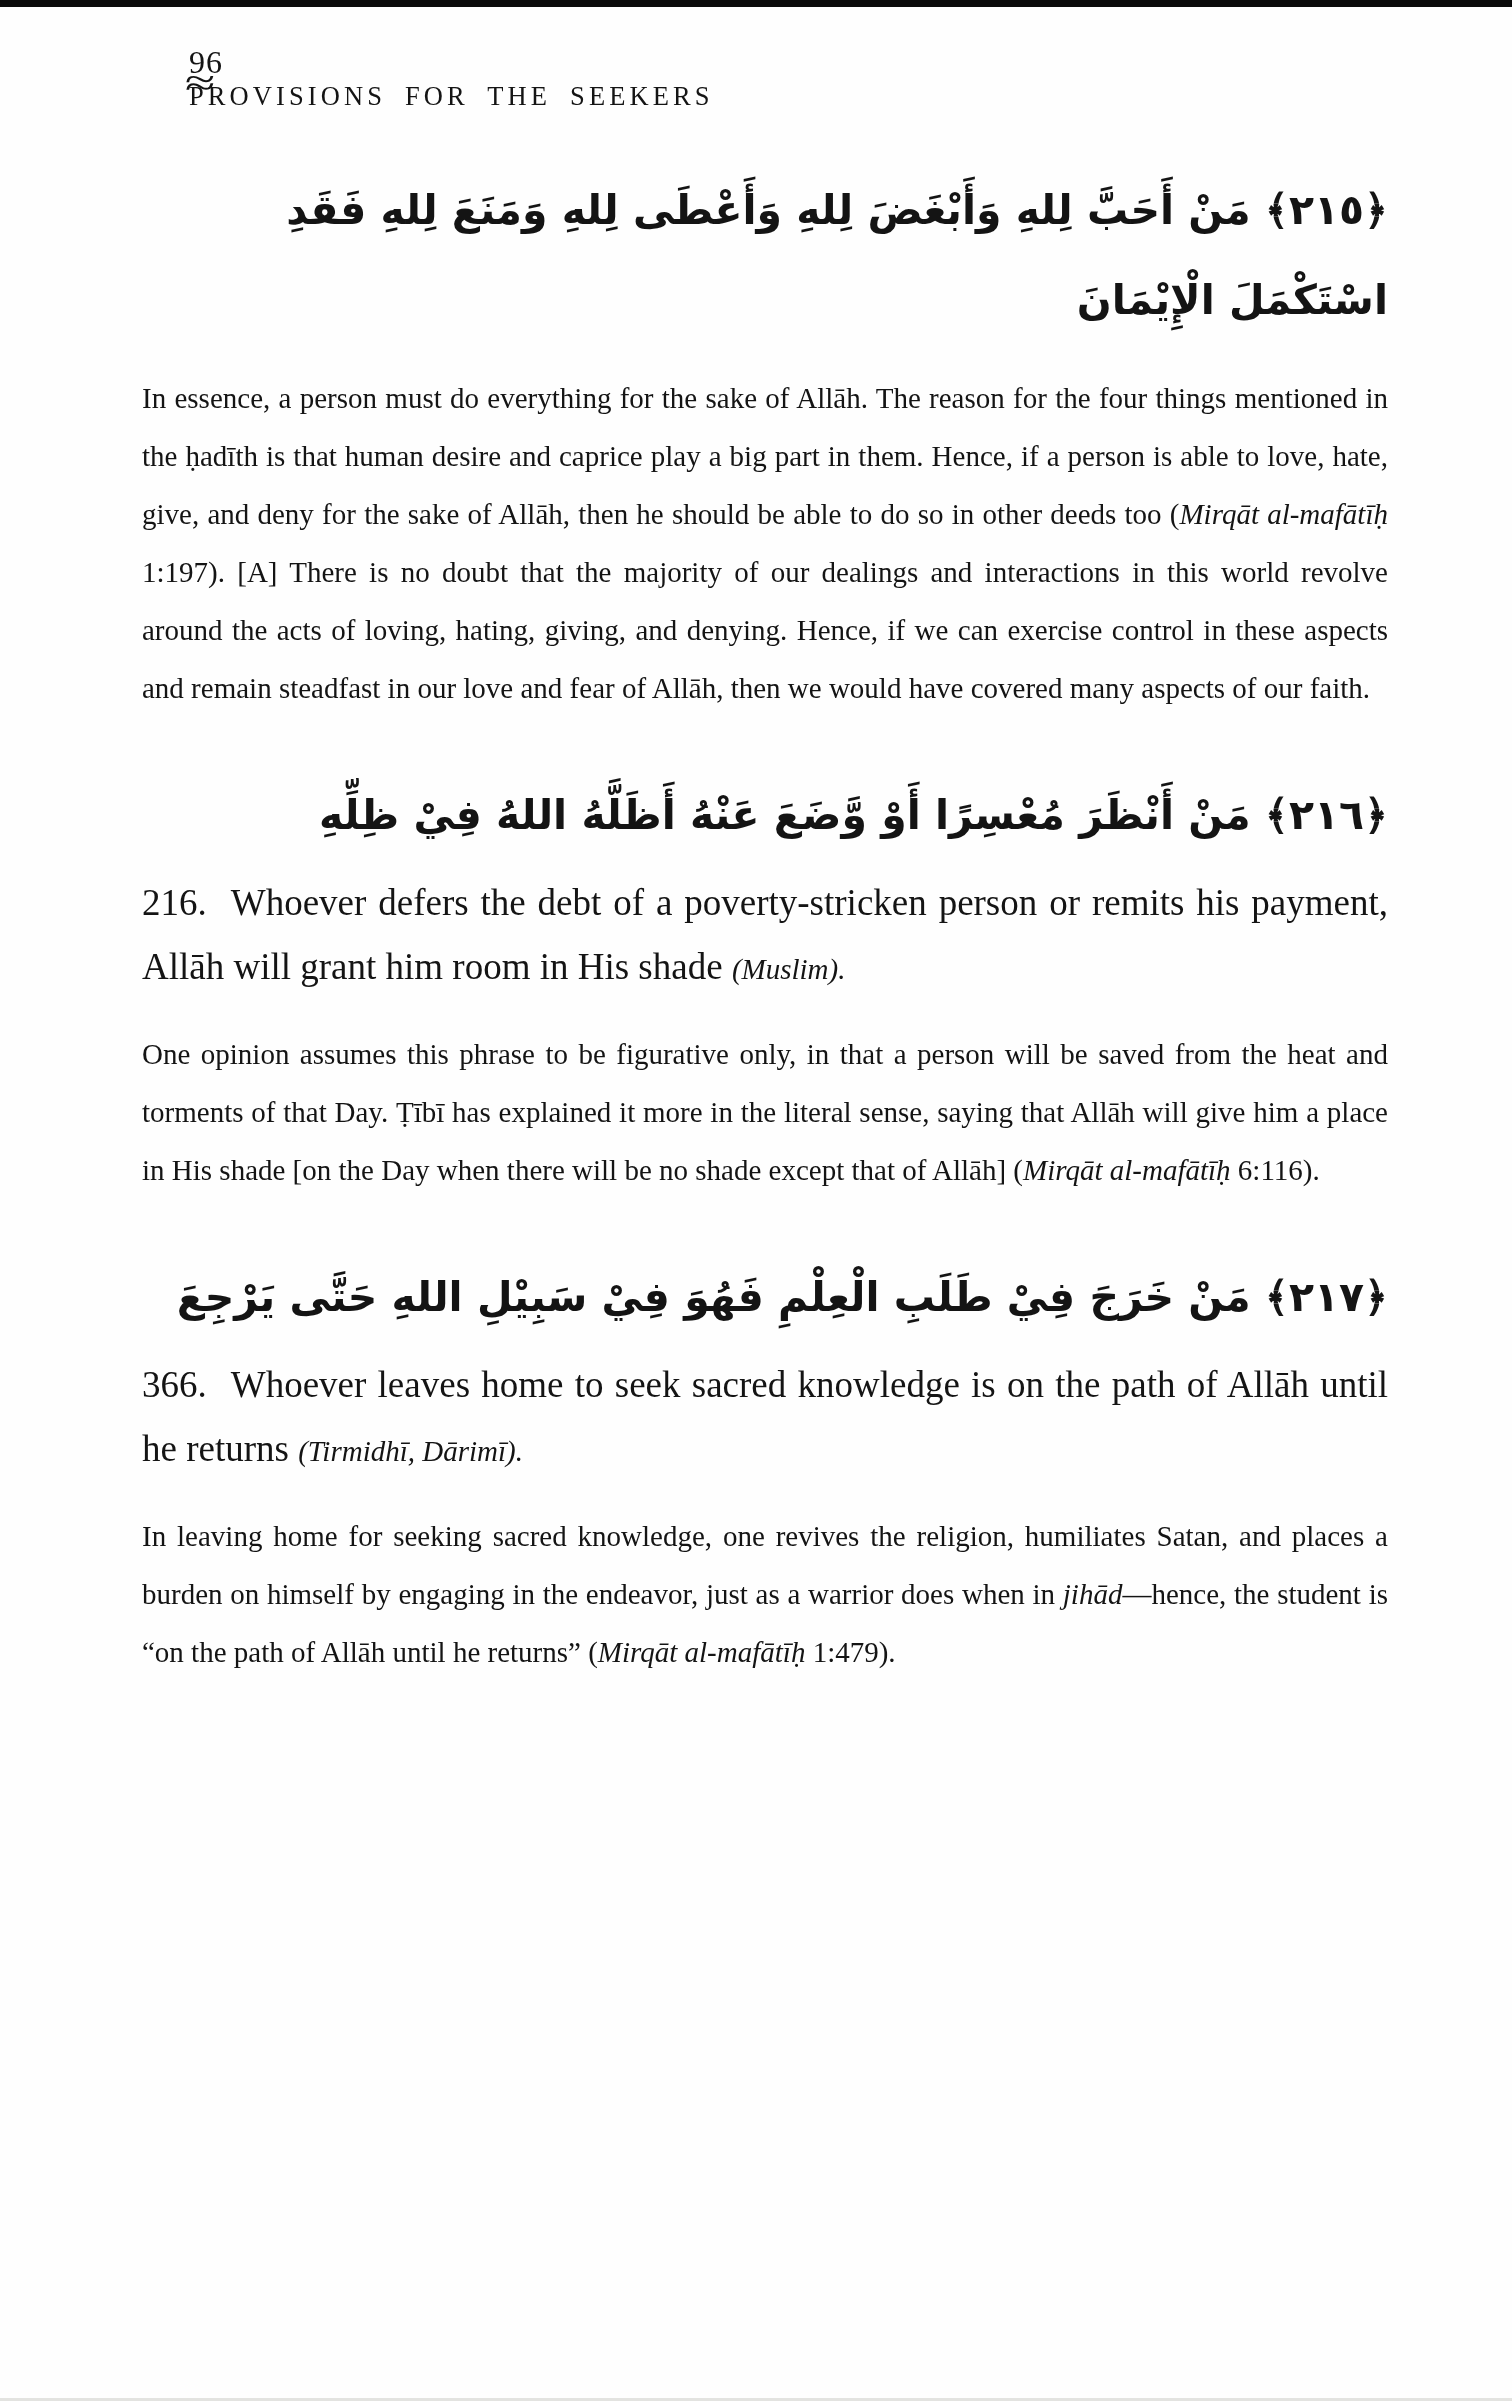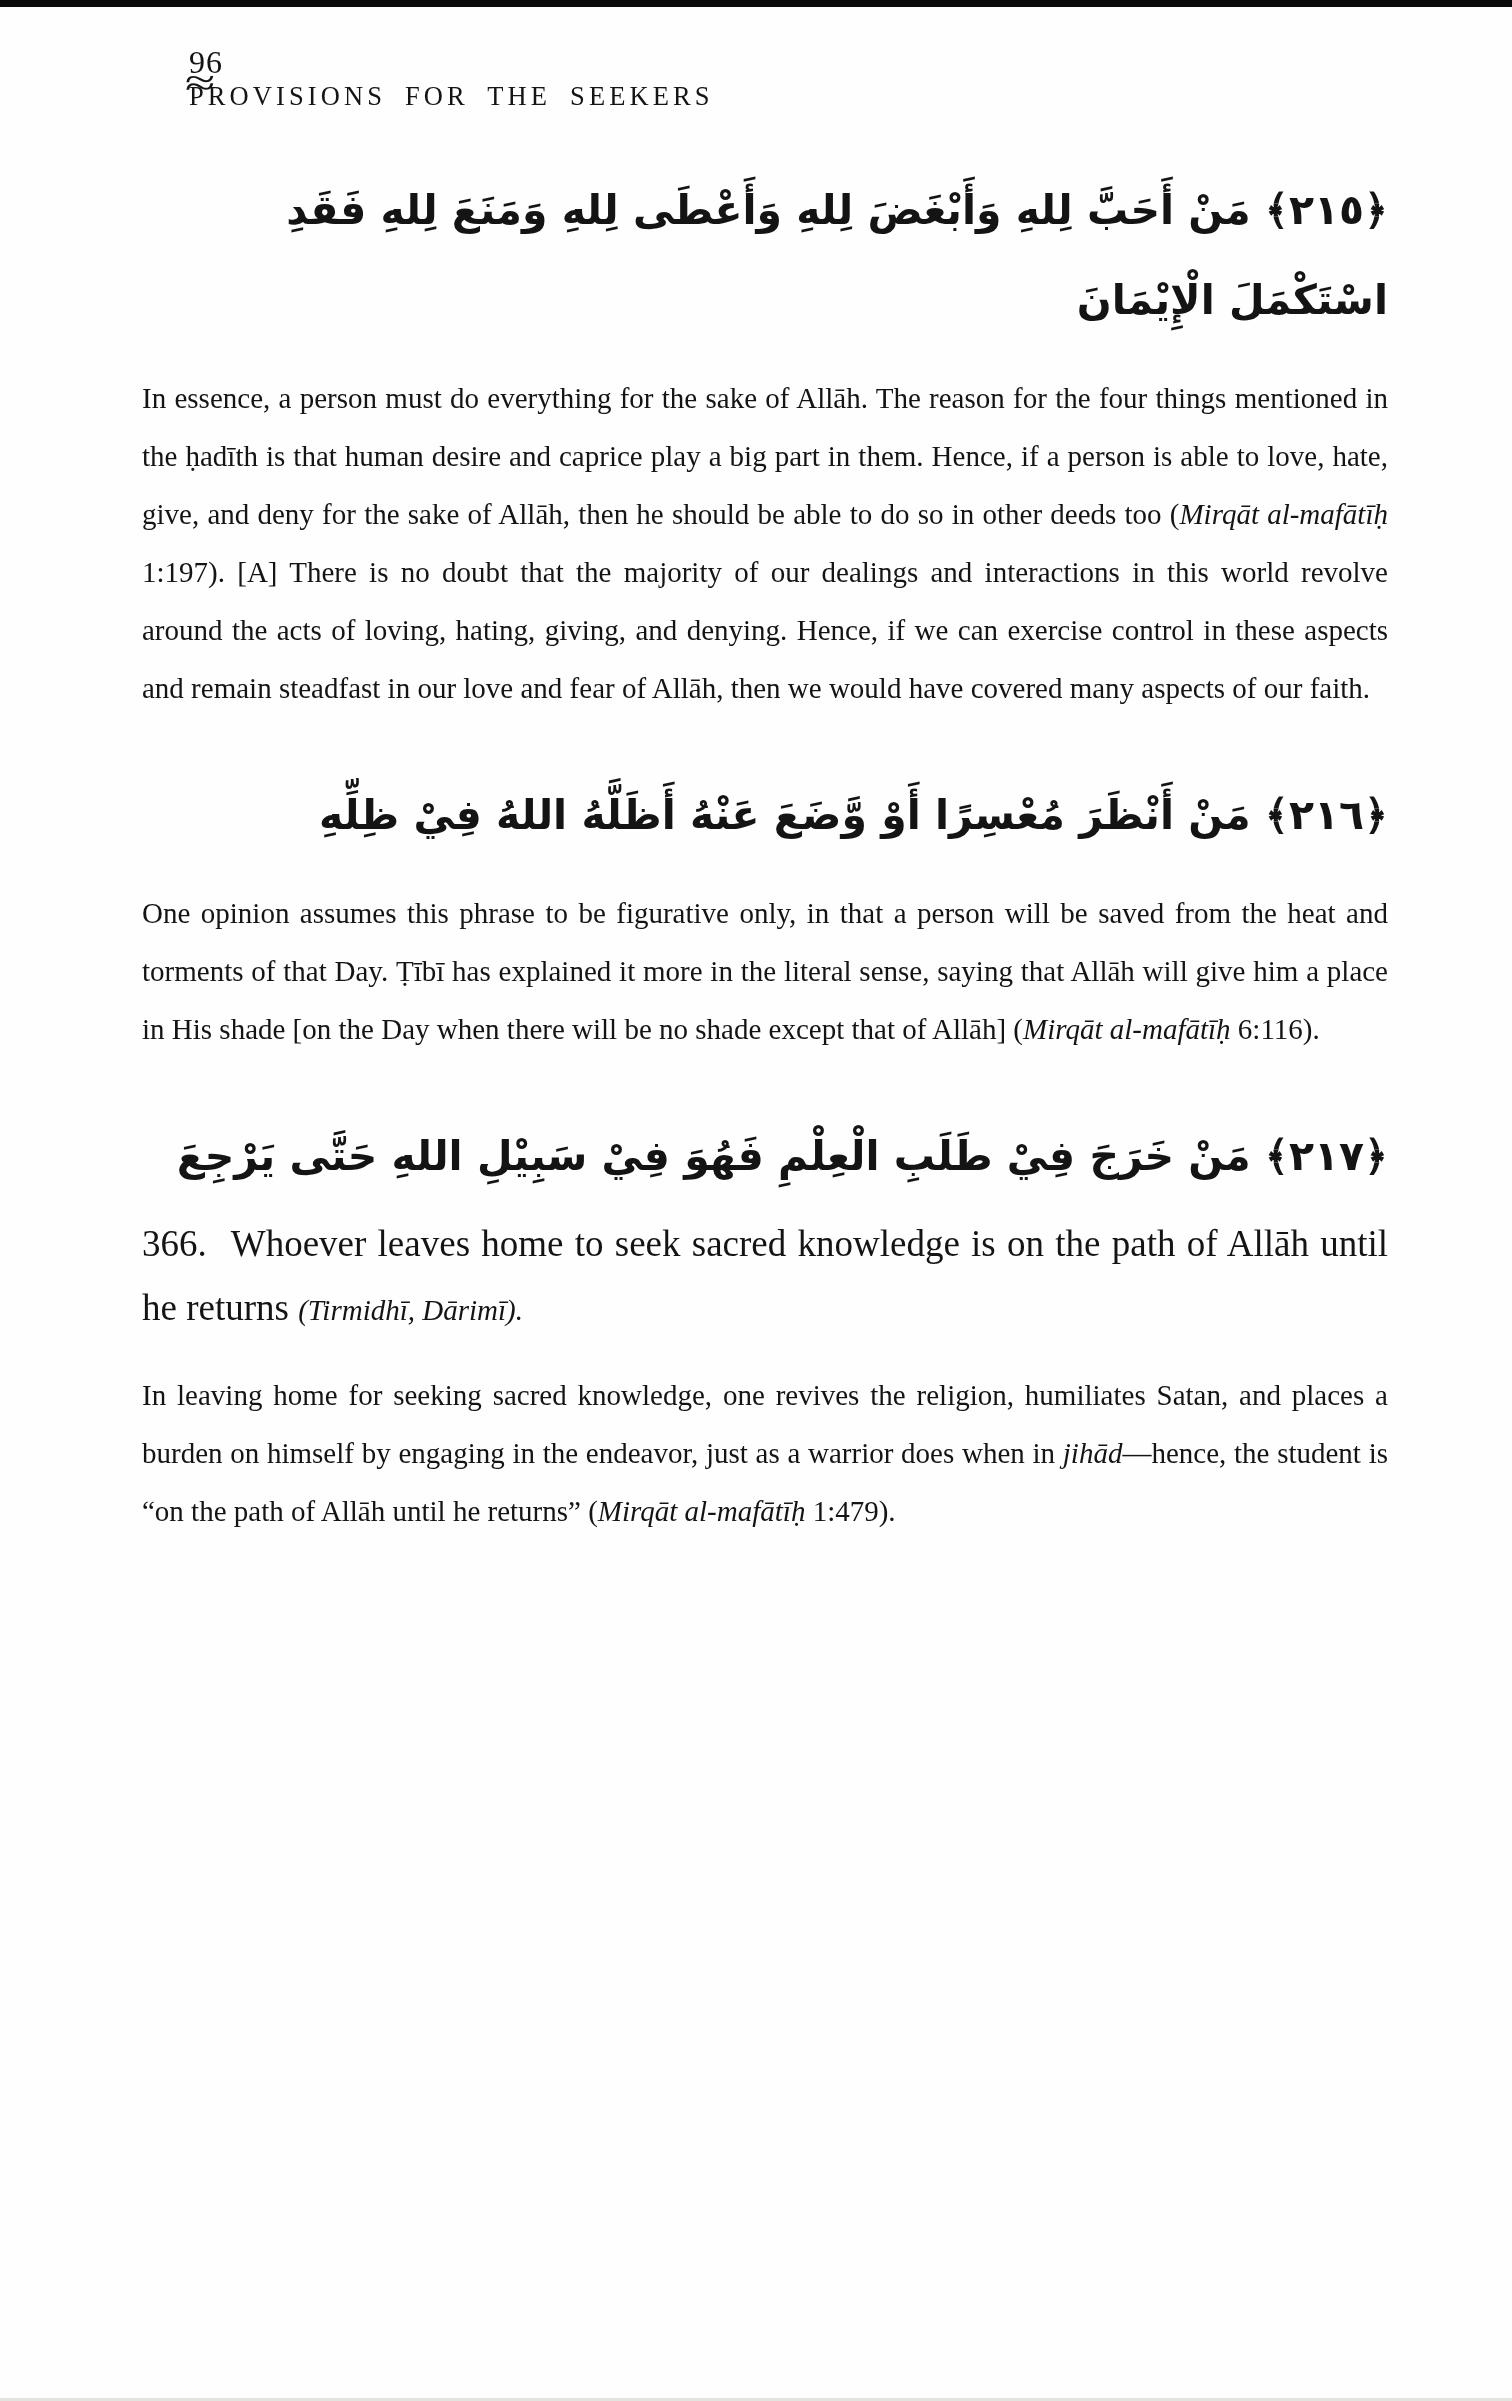--- a/index.html
+++ b/index.html
@@ -76,20 +76,21 @@
     </div>
 
 
     <section class="entry">
       <p class="arabic" dir="rtl" lang="ar">﴿٢١٥﴾ مَنْ أَحَبَّ لِلهِ وَأَبْغَضَ لِلهِ وَأَعْطَى لِلهِ وَمَنَعَ لِلهِ فَقَدِ اسْتَكْمَلَ الْإِيْمَانَ</p>
       <p class="commentary"><span>In essence, a person must do everything for the sake of Allāh. The reason for the four things mentioned in the ḥadīth is that human desire and caprice play a big part in them. Hence, if a person is able to love, hate, give, and deny for the sake of Allāh, then he should be able to do so in other deeds too (</span><span class="it">Mirqāt al-mafātīḥ</span><span> 1:197). [A] There is no doubt that the majority of our dealings and interactions in this world revolve around the acts of loving, hating, giving, and denying. Hence, if we can exercise control in these aspects and remain steadfast in our love and fear of Allāh, then we would have covered many aspects of our faith.</span></p>
     </section>
 
     <section class="entry">
       <p class="arabic" dir="rtl" lang="ar">﴿٢١٦﴾ مَنْ أَنْظَرَ مُعْسِرًا أَوْ وَّضَعَ عَنْهُ أَظَلَّهُ اللهُ فِيْ ظِلِّهِ</p>
+      <p class="translation"><span class="hnum">216.</span><span><span>Whoever defers the debt of a poverty-stricken person or remits his payment, Allāh will grant him room in His shade </span><span class="it src">(Muslim).</span></span></p>
       <p class="commentary"><span>One opinion assumes this phrase to be figurative only, in that a person will be saved from the heat and torments of that Day. Ṭībī has explained it more in the literal sense, saying that Allāh will give him a place in His shade [on the Day when there will be no shade except that of Allāh] (</span><span class="it">Mirqāt al-mafātīḥ</span><span> 6:116).</span></p>
     </section>
 
     <section class="entry">
       <p class="arabic" dir="rtl" lang="ar">﴿٢١٧﴾ مَنْ خَرَجَ فِيْ طَلَبِ الْعِلْمِ فَهُوَ فِيْ سَبِيْلِ اللهِ حَتَّى يَرْجِعَ</p>
       <p class="translation"><span class="hnum">366.</span><span><span>Whoever leaves home to seek sacred knowledge is on the path of Allāh until he returns </span><span class="it src">(Tirmidhī, Dārimī).</span></span></p>
       <p class="commentary"><span>In leaving home for seeking sacred knowledge, one revives the religion, humiliates Satan, and places a burden on himself by engaging in the endeavor, just as a warrior does when in </span><span class="it">jihād</span><span>—hence, the student is “on the path of Allāh until he returns” (</span><span class="it">Mirqāt al-mafātīḥ</span><span> 1:479).</span></p>
     </section>
 
   </div>

